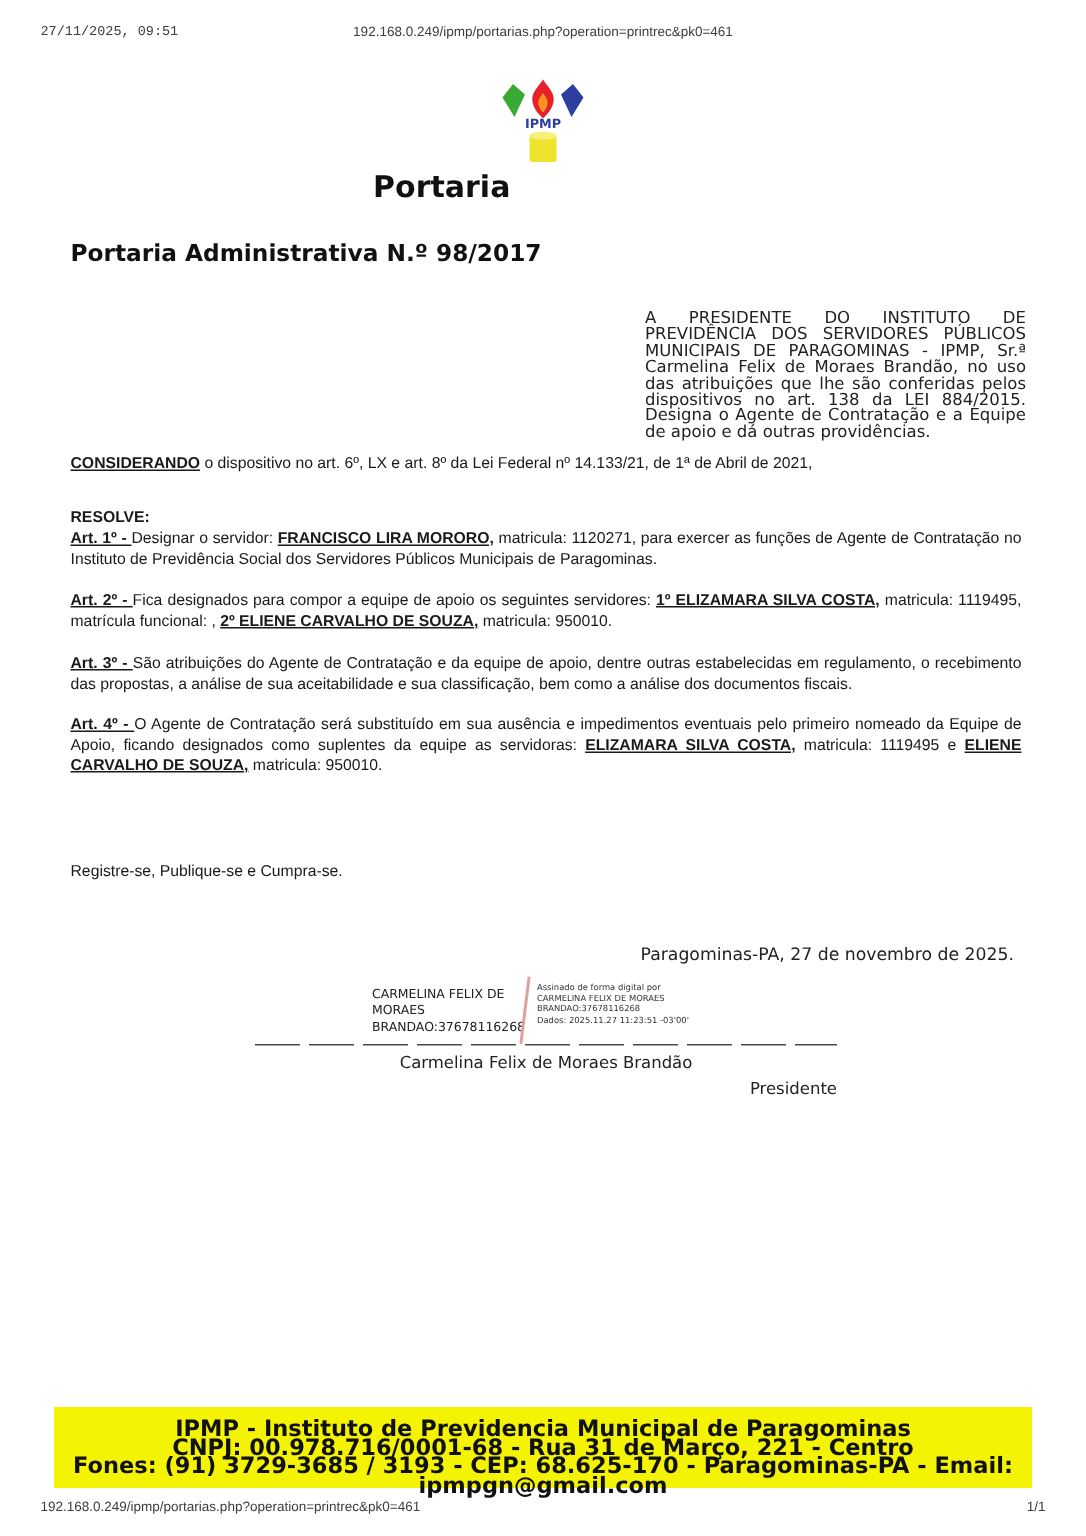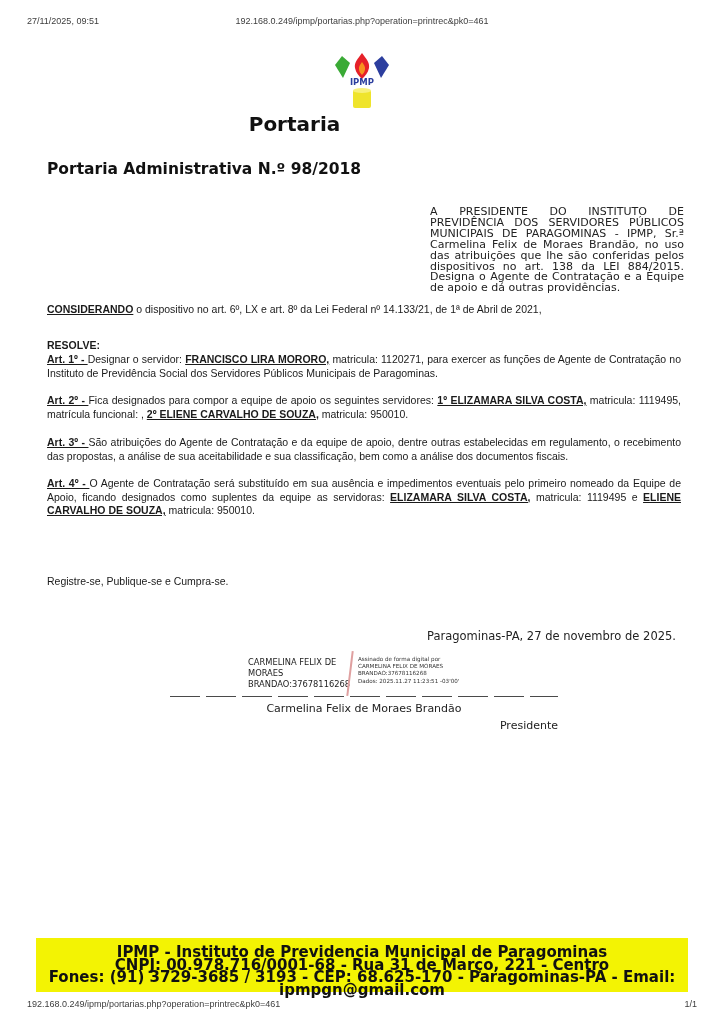--- a/index.html
+++ b/index.html
@@ -11,21 +11,21 @@
     height: 1024px;
     background: #ffffff;
     overflow: hidden;
   }
   .print-meta {
     position: absolute;
     font-family: "Liberation Sans", sans-serif;
     font-size: 9px;
     color: #3d3d3d;
   }
-  #hdr-datetime { top: 16px; left: 27px; }
+  #hdr-datetime { top: 16px; left: 27px; font-family: Liberation Mono, monospace; }
   #hdr-url { top: 16px; left: 0; width: 724px; text-align: center; }
   #ftr-url { top: 999px; left: 27px; }
   #ftr-page { top: 999px; right: 27px; }
 
   .logo-wrap { position: absolute; top: 52px; left: 329px; width: 66px; height: 58px; }
 
   .doc-heading {
     position: absolute;
     top: 112px; left: 0; width: 589px;
     text-align: center;
@@ -155,21 +155,21 @@
       <path d="M33 10 C35 13 36.5 14.5 36 17.5 C35.6 20 34.4 21.5 33 23 C31.6 21.5 30.4 20 30 17.5 C29.5 14.5 31 13 33 10 Z" fill="#f7931e"></path>
 
       <text x="33" y="33" text-anchor="middle" font-family="DejaVu Sans, sans-serif" font-size="8.5" font-weight="bold" fill="#2c3e9e">IPMP</text>
 
       <rect x="24" y="38" width="18" height="18" rx="2" fill="#efe42c"></rect>
       <ellipse cx="33" cy="38.5" rx="9" ry="2.6" fill="#f7f07a"></ellipse>
     </svg>
   </div>
 
   <div class="doc-heading">Portaria</div>
-  <div class="doc-title">Portaria Administrativa N.º 98/2018</div>
+  <div class="doc-title">Portaria Administrativa N.º 98/2017</div>
 
   <div class="preamble">A PRESIDENTE DO INSTITUTO DE PREVIDÊNCIA DOS SERVIDORES PÚBLICOS MUNICIPAIS DE PARAGOMINAS - IPMP, Sr.ª Carmelina Felix de Moraes Brandão, no uso das atribuições que lhe são conferidas pelos dispositivos no art. 138 da LEI 884/2015. Designa o Agente de Contratação e a Equipe de apoio e dá outras providências.</div>
 
   <p id="p-considerando" class="body-par"><span class="b">CONSIDERANDO</span><span> o dispositivo no art. 6º, LX e art. 8º da Lei Federal nº 14.133/21, de 1ª de Abril de 2021,</span></p>
   <p id="p-resolve" class="body-par">RESOLVE:</p>
   <p id="p-art1" class="body-par"><span class="b">Art. 1º - </span><span> Designar o servidor: </span><span class="b">FRANCISCO LIRA MORORO,</span><span> matricula: 1120271, para exercer as funções de Agente de Contratação no Instituto de Previdência Social dos Servidores Públicos Municipais de Paragominas.</span></p>
   <p id="p-art2" class="body-par"><span class="b">Art. 2º - </span><span>Fica designados para compor a equipe de apoio os seguintes servidores: </span><span class="b">1º ELIZAMARA SILVA COSTA,</span><span> matricula: 1119495, matrícula funcional: , </span><span class="b">2º ELIENE CARVALHO DE SOUZA,</span><span> matricula: 950010.</span></p>
   <p id="p-art3" class="body-par"><span class="b">Art. 3º - </span><span>São atribuições do Agente de Contratação e da equipe de apoio, dentre outras estabelecidas em regulamento, o recebimento das propostas, a análise de sua aceitabilidade e sua classificação, bem como a análise dos documentos fiscais.</span></p>
   <p id="p-art4" class="body-par"><span class="b">Art. 4º - </span><span>O Agente de Contratação será substituído em sua ausência e impedimentos eventuais pelo primeiro nomeado da Equipe de Apoio, ficando designados como suplentes da equipe as servidoras: </span><span class="b">ELIZAMARA SILVA COSTA,</span><span> matricula: 1119495 e </span><span class="b">ELIENE CARVALHO DE SOUZA,</span><span> matricula: 950010.</span></p>
   <p id="p-closing" class="body-par">Registre-se,  Publique-se e Cumpra-se.</p>

